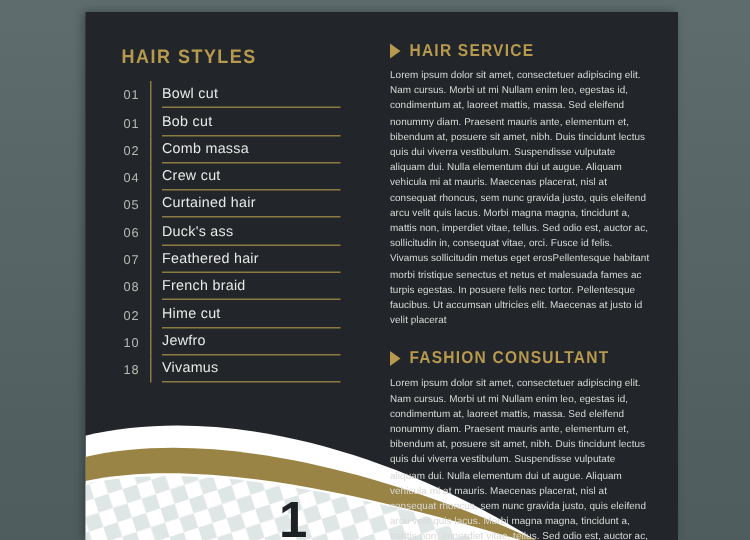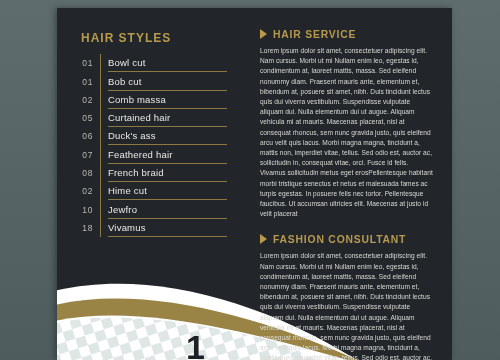--- a/index.html
+++ b/index.html
@@ -120,20 +120,25 @@
             <div class="style-num">01</div>
             <div class="style-div"></div>
             <div class="style-name">Bob cut</div>
           </div>
           <div class="style-row">
             <div class="style-num">02</div>
             <div class="style-div"></div>
             <div class="style-name">Comb massa</div>
           </div>
           <div class="style-row">
+            <div class="style-num">04</div>
+            <div class="style-div"></div>
+            <div class="style-name">Crew cut</div>
+          </div>
+          <div class="style-row">
             <div class="style-num">05</div>
             <div class="style-div"></div>
             <div class="style-name">Curtained hair</div>
           </div>
           <div class="style-row">
             <div class="style-num">06</div>
             <div class="style-div"></div>
             <div class="style-name">Duck's ass</div>
           </div>
           <div class="style-row">

